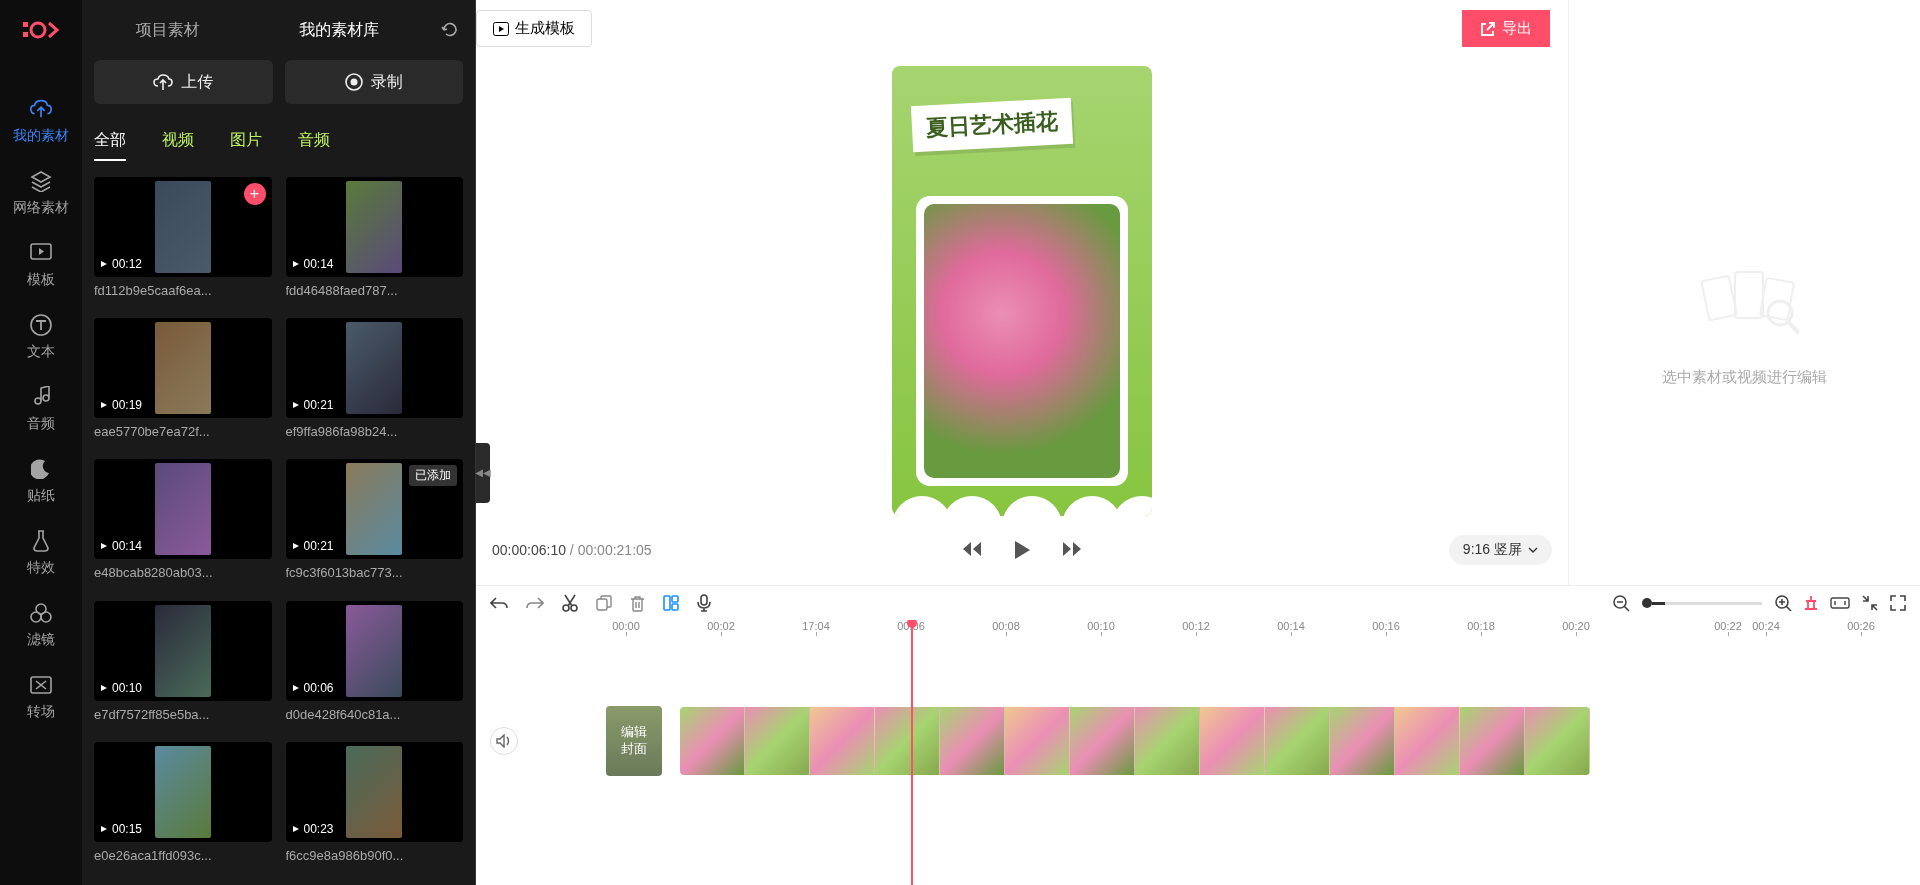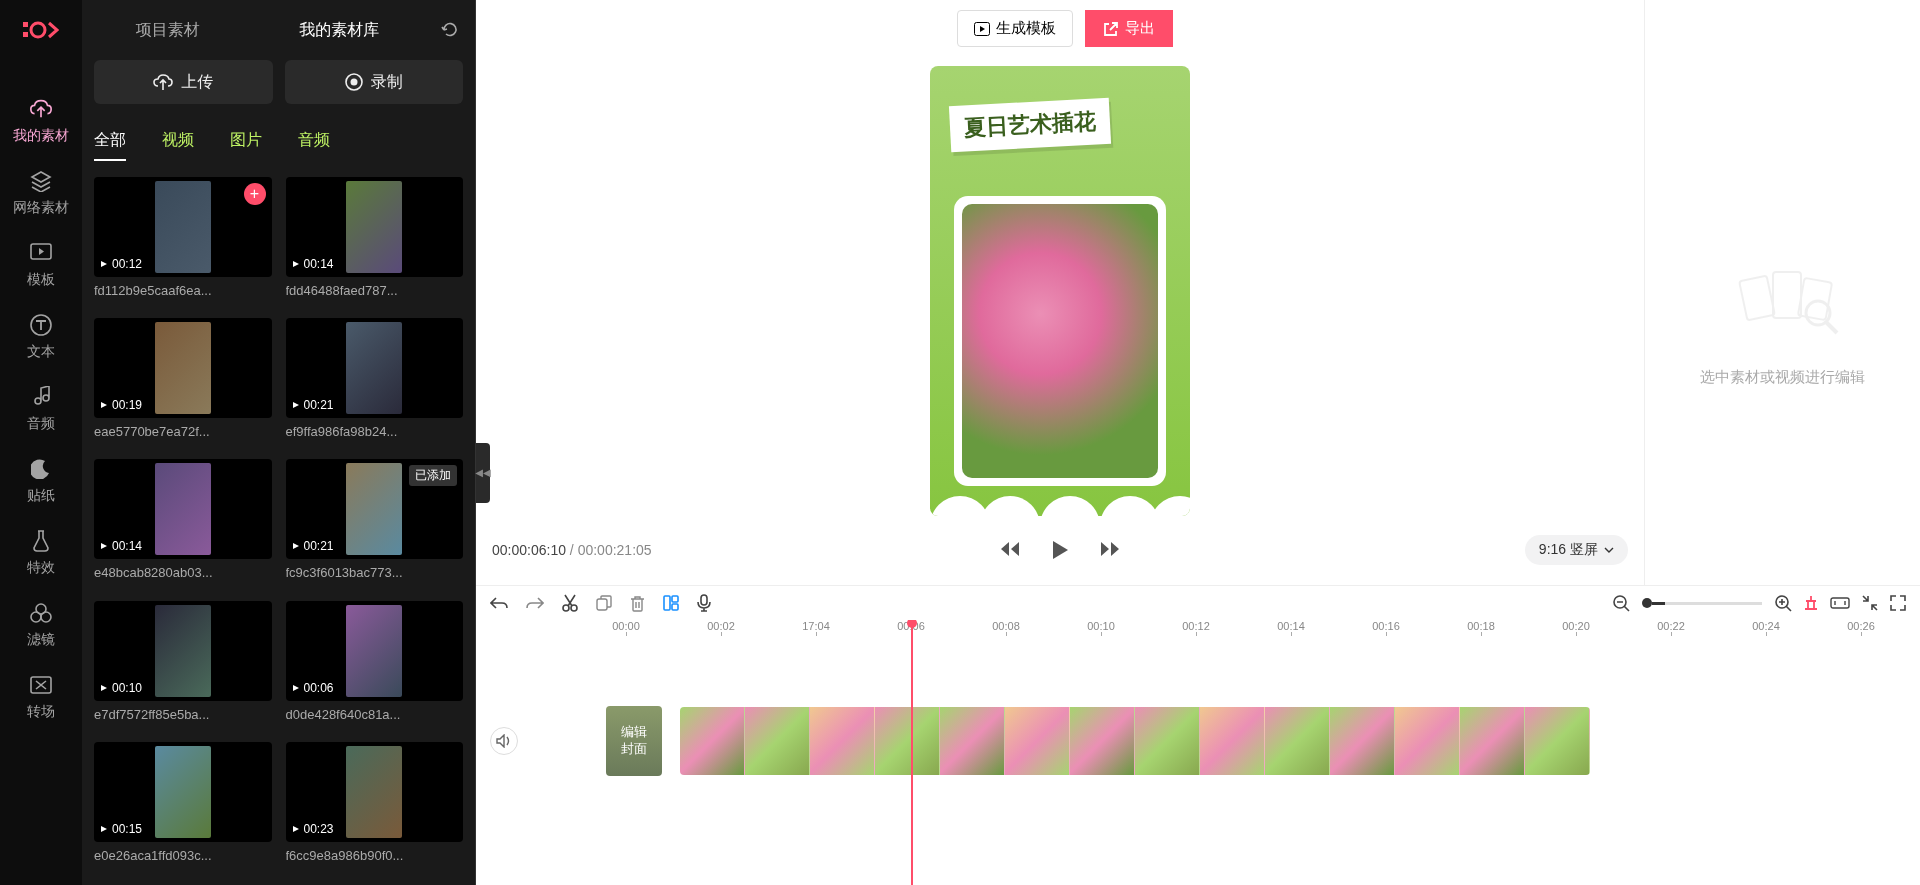--- a/index.html
+++ b/index.html
@@ -3,21 +3,21 @@
   <meta charset="utf-8">
   <style>
     * { margin: 0; padding: 0; box-sizing: border-box; }
     body { font-family: -apple-system, "Microsoft YaHei", sans-serif; background: #fff; overflow: hidden; }
     .app { display: flex; width: 1920px; height: 885px; }
     
     
     .nav-sidebar { width: 82px; background: #0d0d0d; display: flex; flex-direction: column; align-items: center; padding-top: 15px; }
     .logo { width: 40px; height: 30px; display: flex; align-items: center; justify-content: center; margin-bottom: 40px; color: #ff4d6a; font-weight: bold; font-size: 16px; }
     .nav-item { display: flex; flex-direction: column; align-items: center; padding: 12px 0; width: 100%; cursor: pointer; color: #a3a3a3; font-size: 14px; }
-    .nav-item.active { color: #f9a8d4; }
+    .nav-item.active { color: #3b82f6; }
     .nav-icon { width: 24px; height: 24px; margin-bottom: 6px; display: flex; align-items: center; justify-content: center; }
 
     
     .asset-panel { width: 394px; background: #1a1a1a; display: flex; flex-direction: column; border-right: 1px solid #333; }
     .asset-tabs { display: flex; align-items: center; height: 60px; }
     .asset-tab { flex: 1; text-align: center; color: #aaa; font-size: 16px; padding: 18px 0; cursor: pointer; }
     .asset-tab.active { color: #fff; }
     .refresh-btn { width: 50px; display: flex; align-items: center; justify-content: center; color: #aaa; cursor: pointer; }
     .action-row { display: flex; gap: 12px; padding: 0 12px 18px 12px; }
     .action-btn { flex: 1; background: #2a2a2a; border-radius: 6px; height: 44px; display: flex; align-items: center; justify-content: center; gap: 8px; color: #eee; font-size: 16px; cursor: pointer; }
@@ -35,41 +35,41 @@
     .asset-name { color: #aaa; font-size: 13px; margin-top: 6px; overflow: hidden; white-space: nowrap; text-overflow: ellipsis; }
     
     .collapse-handle { position: absolute; left: 476px; top: 50%; width: 14px; height: 60px; background: #2a2a2a; border-radius: 0 4px 4px 0; display: flex; align-items: center; justify-content: center; color: #888; cursor: pointer; font-size: 10px; }
 
     
     .main { flex: 1; display: flex; flex-direction: column; background: #fff; }
     
     
     .main-header { display: flex; height: 585px; }
     .preview-section { flex: 1; display: flex; flex-direction: column; padding: 10px 0; background: #fff; }
-    .top-actions { display: flex; justify-content: center; gap: 12px; padding: 0 18px 10px 0; margin-left: 28px; }
+    .top-actions { display: flex; justify-content: space-between; gap: 12px; padding: 0 18px 10px 0; }
     .btn-outline { background: #fff; border: 1px solid #ddd; border-radius: 4px; padding: 8px 16px; font-size: 15px; display: flex; align-items: center; gap: 6px; cursor: pointer; }
     .btn-primary { background: #ff4d6a; color: #fff; border: none; border-radius: 0; padding: 8px 18px; font-size: 15px; display: flex; align-items: center; gap: 6px; cursor: pointer; }
     
     .preview-canvas { flex: 1; display: flex; align-items: center; justify-content: center; }
     .video-frame { width: 260px; height: 450px; background: linear-gradient(#a6d470, #87c540); border-radius: 8px; position: relative; overflow: hidden; }
     .video-title-card { position: absolute; top: 36px; left: 20px; background: #fff; transform: rotate(-3deg); padding: 8px 14px; font-weight: bold; font-size: 22px; color: #3a5f1e; box-shadow: 2px 4px 0 rgba(0,0,0,0.1); }
     .video-photo { position: absolute; top: 130px; left: 24px; right: 24px; bottom: 30px; background: #fff; border-radius: 14px; padding: 8px; }
     .video-photo-inner { width: 100%; height: 100%; background: radial-gradient(circle at 40% 40%, #eb8fb5 0%, #e06a9c 30%, #689a3f 70%); border-radius: 10px; }
     .clouds { position: absolute; bottom: 0; left: 0; right: 0; height: 40px; }
     .cloud { position: absolute; bottom: -10px; width: 60px; height: 30px; background: #fff; border-radius: 30px 30px 0 0; }
     
     .preview-controls { display: flex; align-items: center; padding: 10px 16px; }
     .time-display { color: #888; font-size: 14px; }
     .time-current { color: #444; }
     .playback-btns { display: flex; gap: 30px; margin: 0 auto; position: absolute; left: 50%; transform: translateX(-50%); }
     .ctrl-btn { cursor: pointer; color: #555; }
     .preview-controls-wrap { position: relative; display: flex; align-items: center; width: 100%; }
     .aspect-pill { margin-left: auto; background: #f2f2f3; border-radius: 16px; padding: 6px 14px; font-size: 14px; display: flex; align-items: center; gap: 6px; cursor: pointer; color: #333; }
 
-    .right-panel { width: 276px; border-left: 1px solid #eee; display: flex; flex-direction: column; align-items: center; justify-content: center; padding-top: 60px; }
+    .right-panel { width: 352px; border-left: 1px solid #eee; display: flex; flex-direction: column; align-items: center; justify-content: center; padding-top: 60px; }
     .right-placeholder { text-align: center; color: #aaa; font-size: 15px; }
     .right-placeholder-icon { width: 120px; height: 80px; margin: 0 auto 30px; opacity: 0.3; display: flex; align-items: center; justify-content: center; }
 
     
     .timeline-section { flex: 1; border-top: 1px solid #eee; display: flex; flex-direction: column; }
     .timeline-toolbar { display: flex; align-items: center; padding: 8px 14px; gap: 18px; }
     .tool-btn { cursor: pointer; color: #888; }
     .tool-btn.enabled { color: #444; }
     .zoom-group { margin-left: auto; display: flex; align-items: center; gap: 12px; }
     .zoom-dot { width: 10px; height: 10px; border-radius: 50%; background: #333; display: inline-block; }
@@ -521,21 +521,21 @@
             <span class="ruler-tick" style="left: 165px;">00:02</span>
             <span class="ruler-tick" style="left: 260px;">17:04</span>
             <span class="ruler-tick" style="left: 355px;">00:06</span>
             <span class="ruler-tick" style="left: 450px;">00:08</span>
             <span class="ruler-tick" style="left: 545px;">00:10</span>
             <span class="ruler-tick" style="left: 640px;">00:12</span>
             <span class="ruler-tick" style="left: 735px;">00:14</span>
             <span class="ruler-tick" style="left: 830px;">00:16</span>
             <span class="ruler-tick" style="left: 925px;">00:18</span>
             <span class="ruler-tick" style="left: 1020px;">00:20</span>
-            <span class="ruler-tick" style="left: 1115px;">00:22</span>
+            <span class="ruler-tick" style="left: 1172px;">00:22</span>
             <span class="ruler-tick" style="left: 1210px;">00:24</span>
             <span class="ruler-tick" style="left: 1305px;">00:26</span>
           </div>
         <div class="playhead"></div>
         <div class="track-row">
           <div class="track-icon">
             <svg width="16" height="14" viewBox="0 0 16 14">
                 <path d="M1 5 L4 5 L8 1 L8 13 L4 9 L1 9 Z M11 3 Q14 7 11 11" fill="none" stroke="currentColor" stroke-width="1.4"></path>
               </svg>
           </div>

